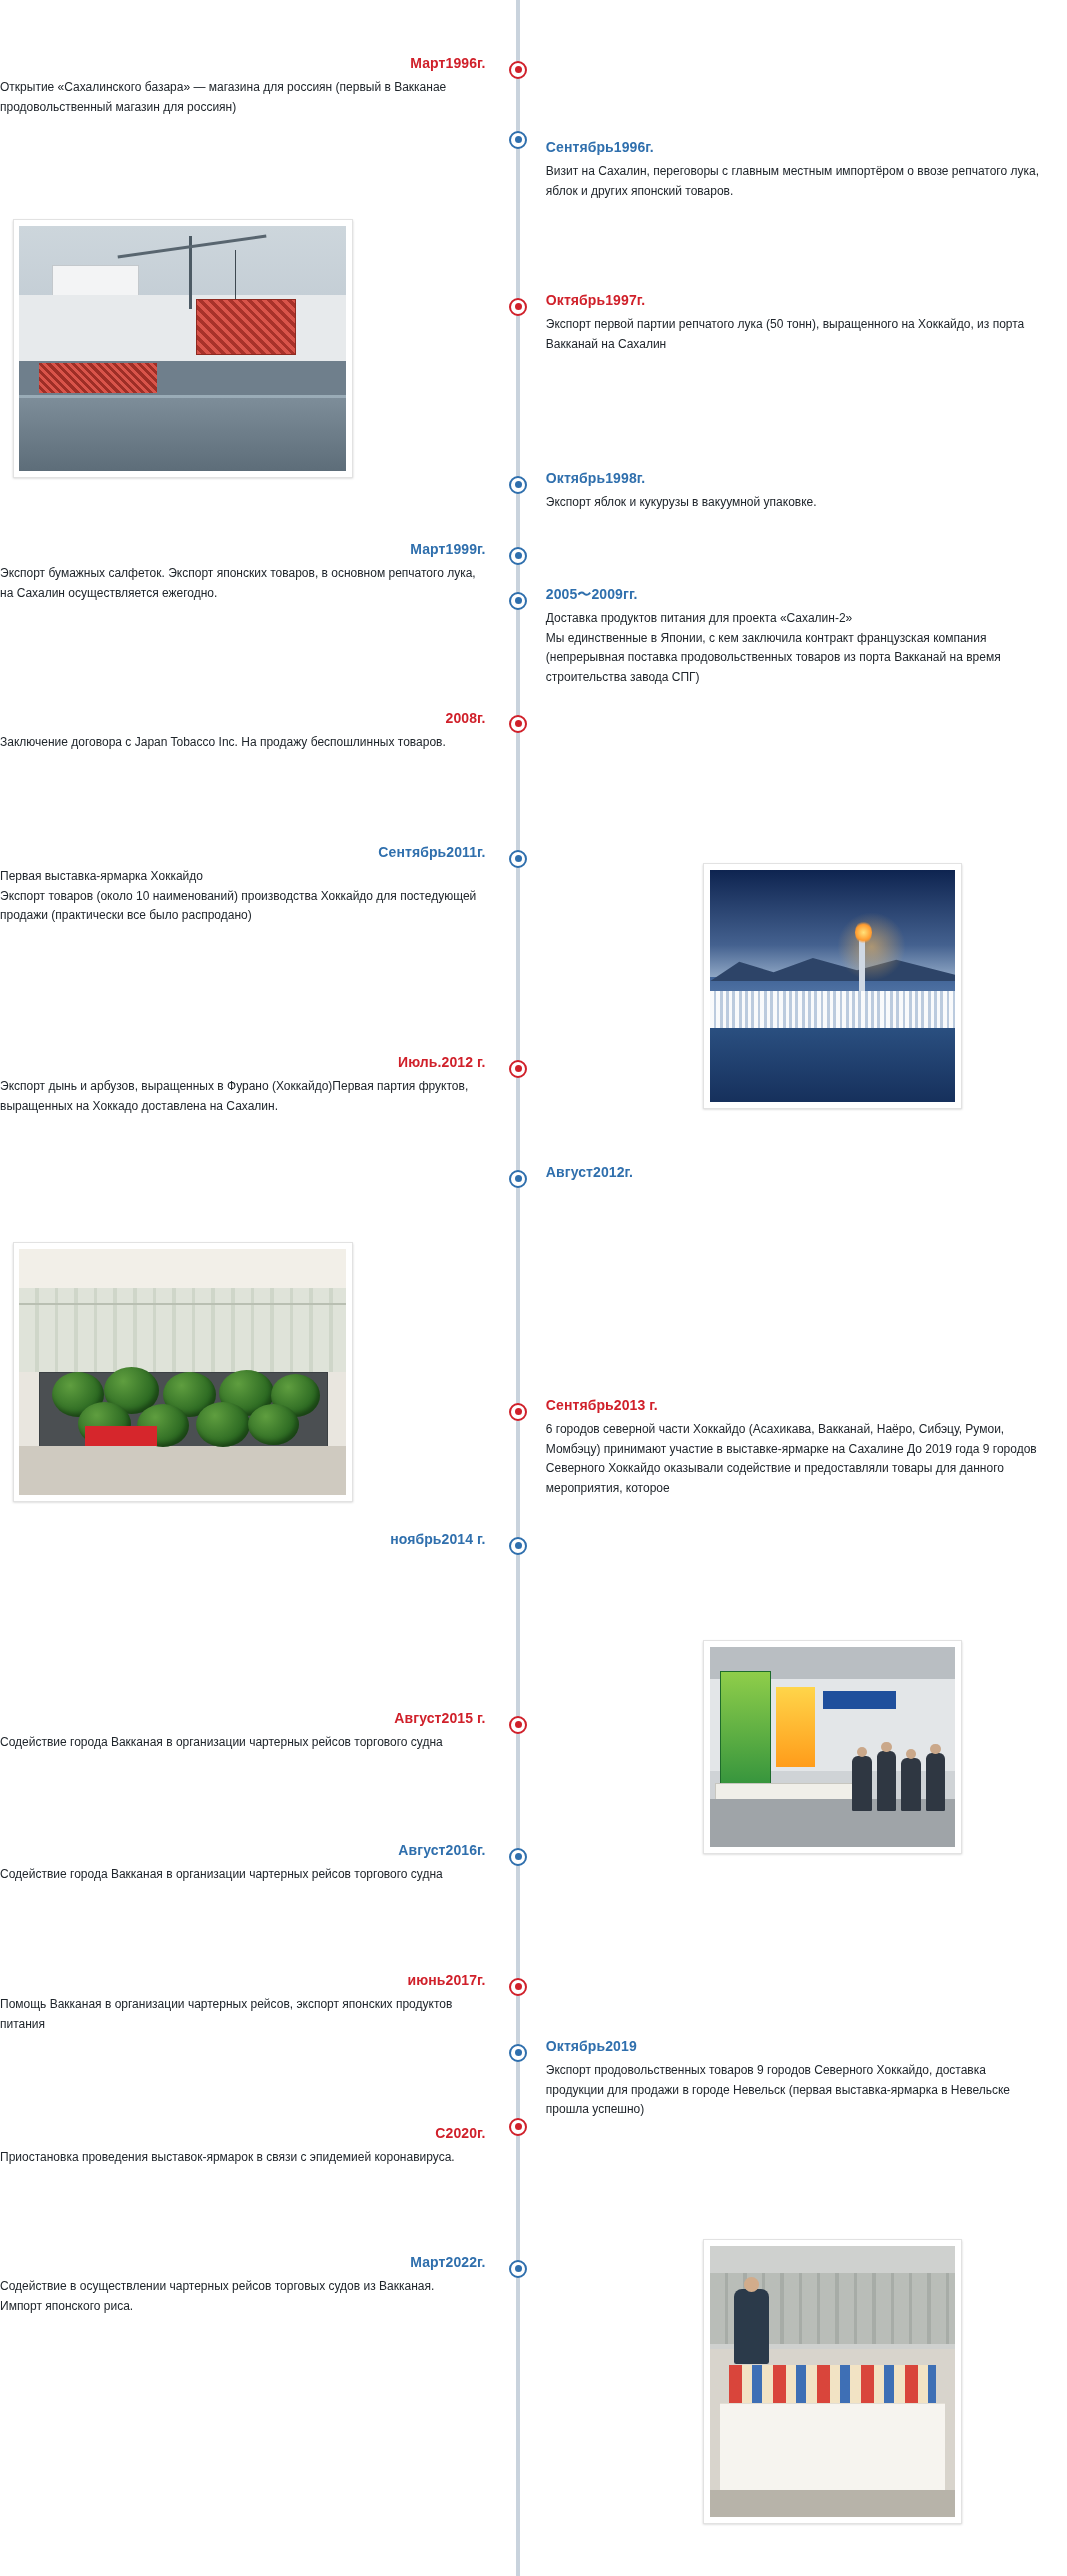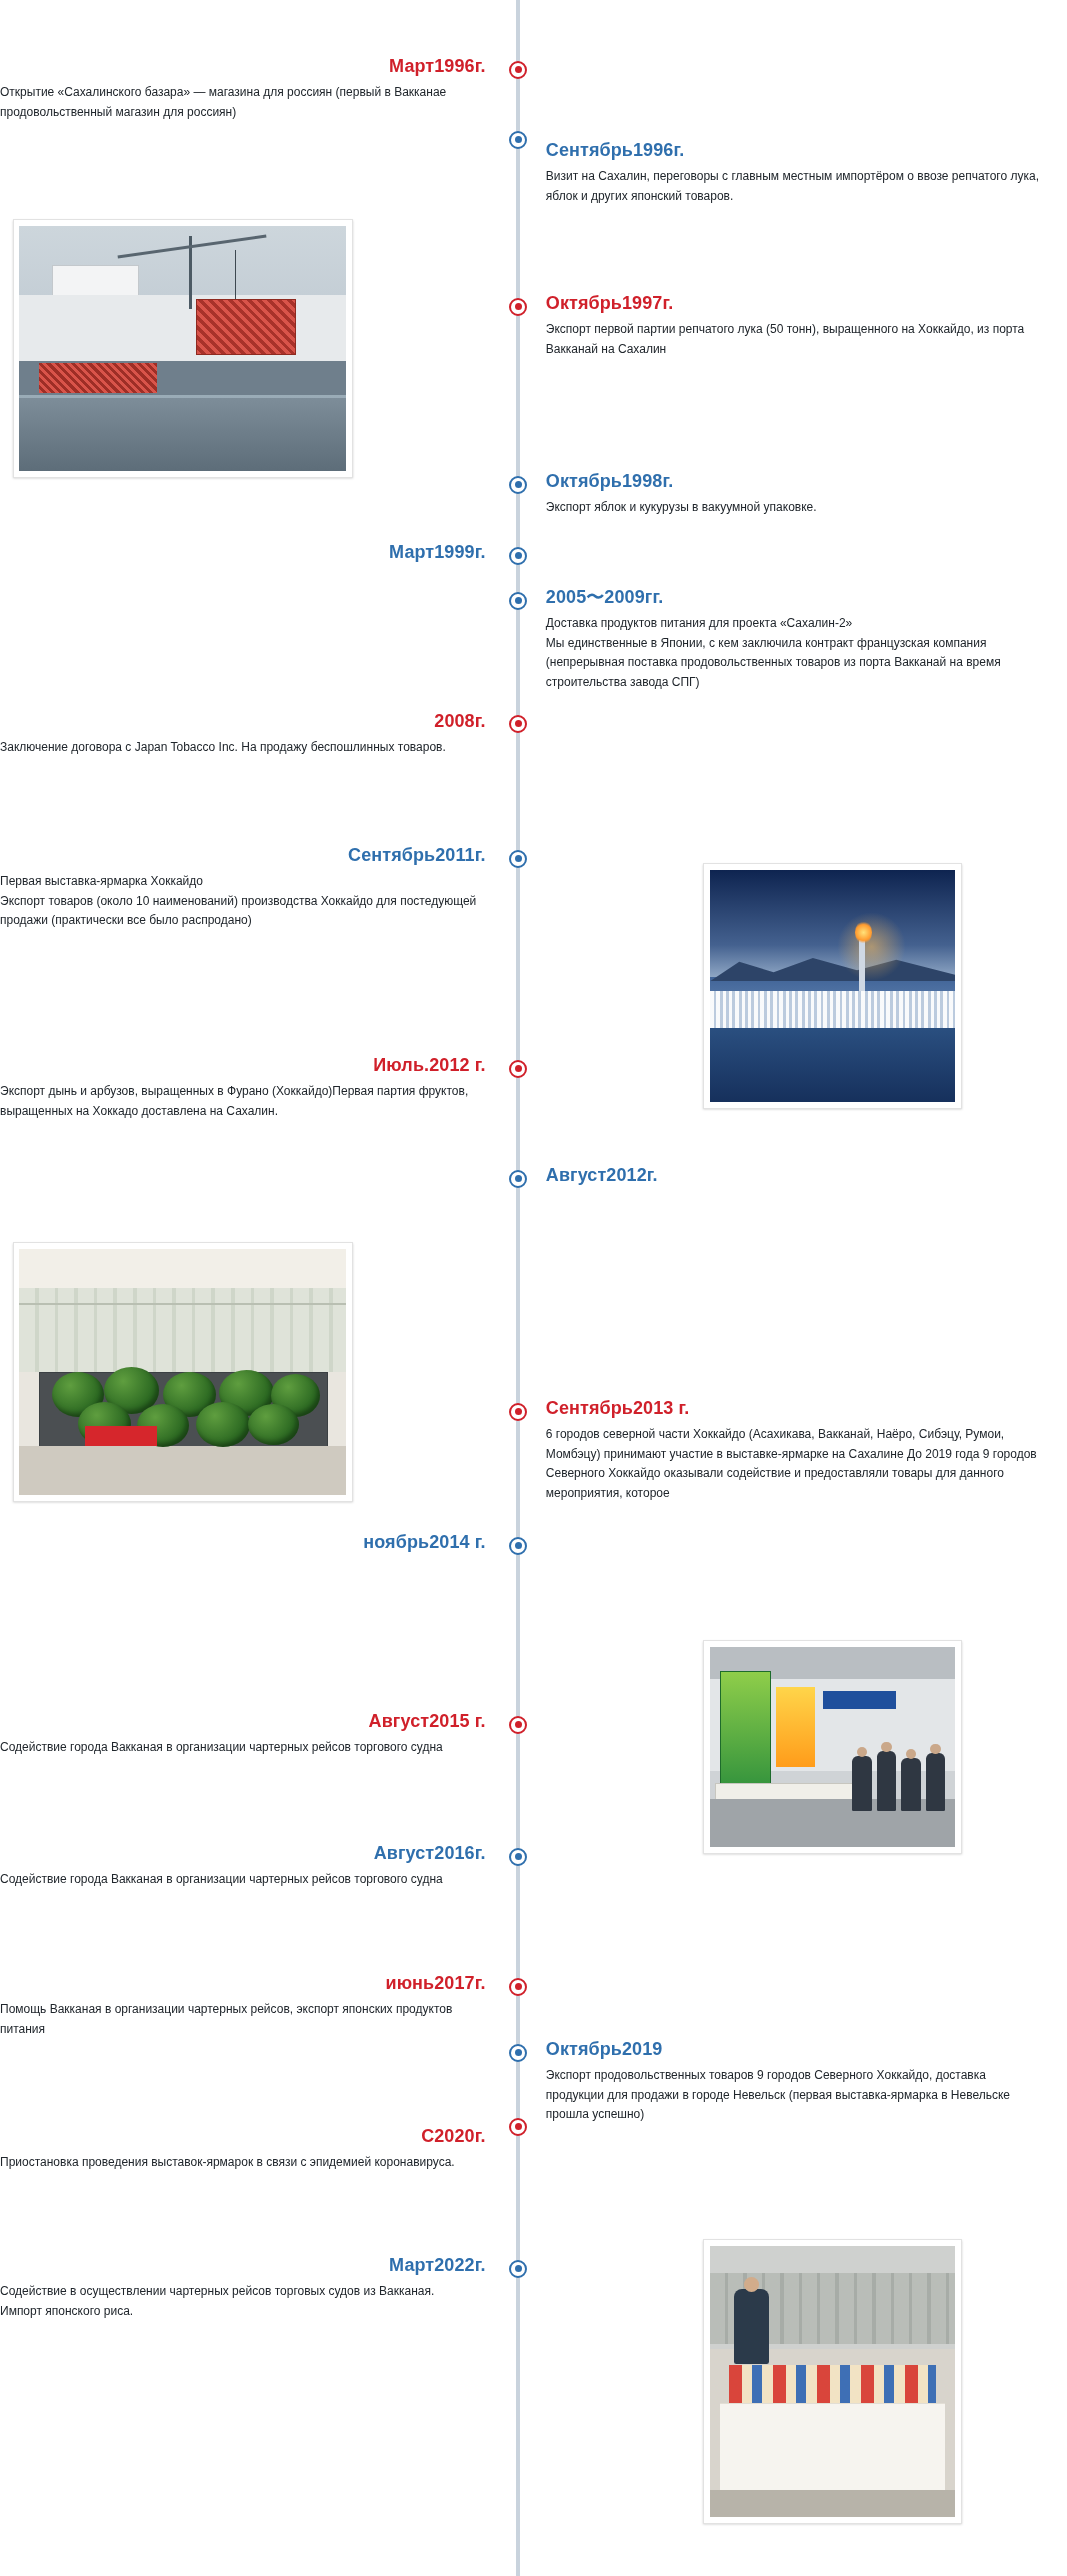--- a/index.html
+++ b/index.html
@@ -66,21 +66,21 @@
   }
   .side-right{
     position:absolute;
     left:540px;
     width:506px;
     text-align:left;
     box-sizing:border-box;
     padding-left:5.8px;
   }
   .date{
-    font-size:18px;
+    font-size:14px;
     font-weight:bold;
     letter-spacing:0.1px;
     line-height:1.25;
     margin:0 0 5.8px 0;
   }
   .side-left .date{ text-align:right; color:#2f6fad; }
   .side-right .date{ text-align:left; color:#2f6fad; }
   .date.red{ color:#d0202a; }
   .desc{
     font-size:12px;
@@ -232,20 +232,21 @@
       <div class="desc">Экспорт яблок и кукурузы в вакуумной упаковке.</div>
     </div>
   </div>
 
   <div class="row" style="top:541px;">
     <div class="dot" style="top:5.8px;">
         <i></i>
       </div>
     <div class="side-left" style="top:0;">
       <div class="date">Март1999г.</div>
+      <div class="desc">Экспорт бумажных салфеток. Экспорт японских товаров, в основном репчатого лука, на Сахалин осуществляется ежегодно.</div>
     </div>
   </div>
 
   <div class="row" style="top:586px;">
     <div class="dot" style="top:5.8px;">
         <i></i>
       </div>
     <div class="side-right" style="top:0;">
       <div class="date">2005〜2009гг.</div>
       <div class="desc">Доставка продуктов питания для проекта «Сахалин-2»

